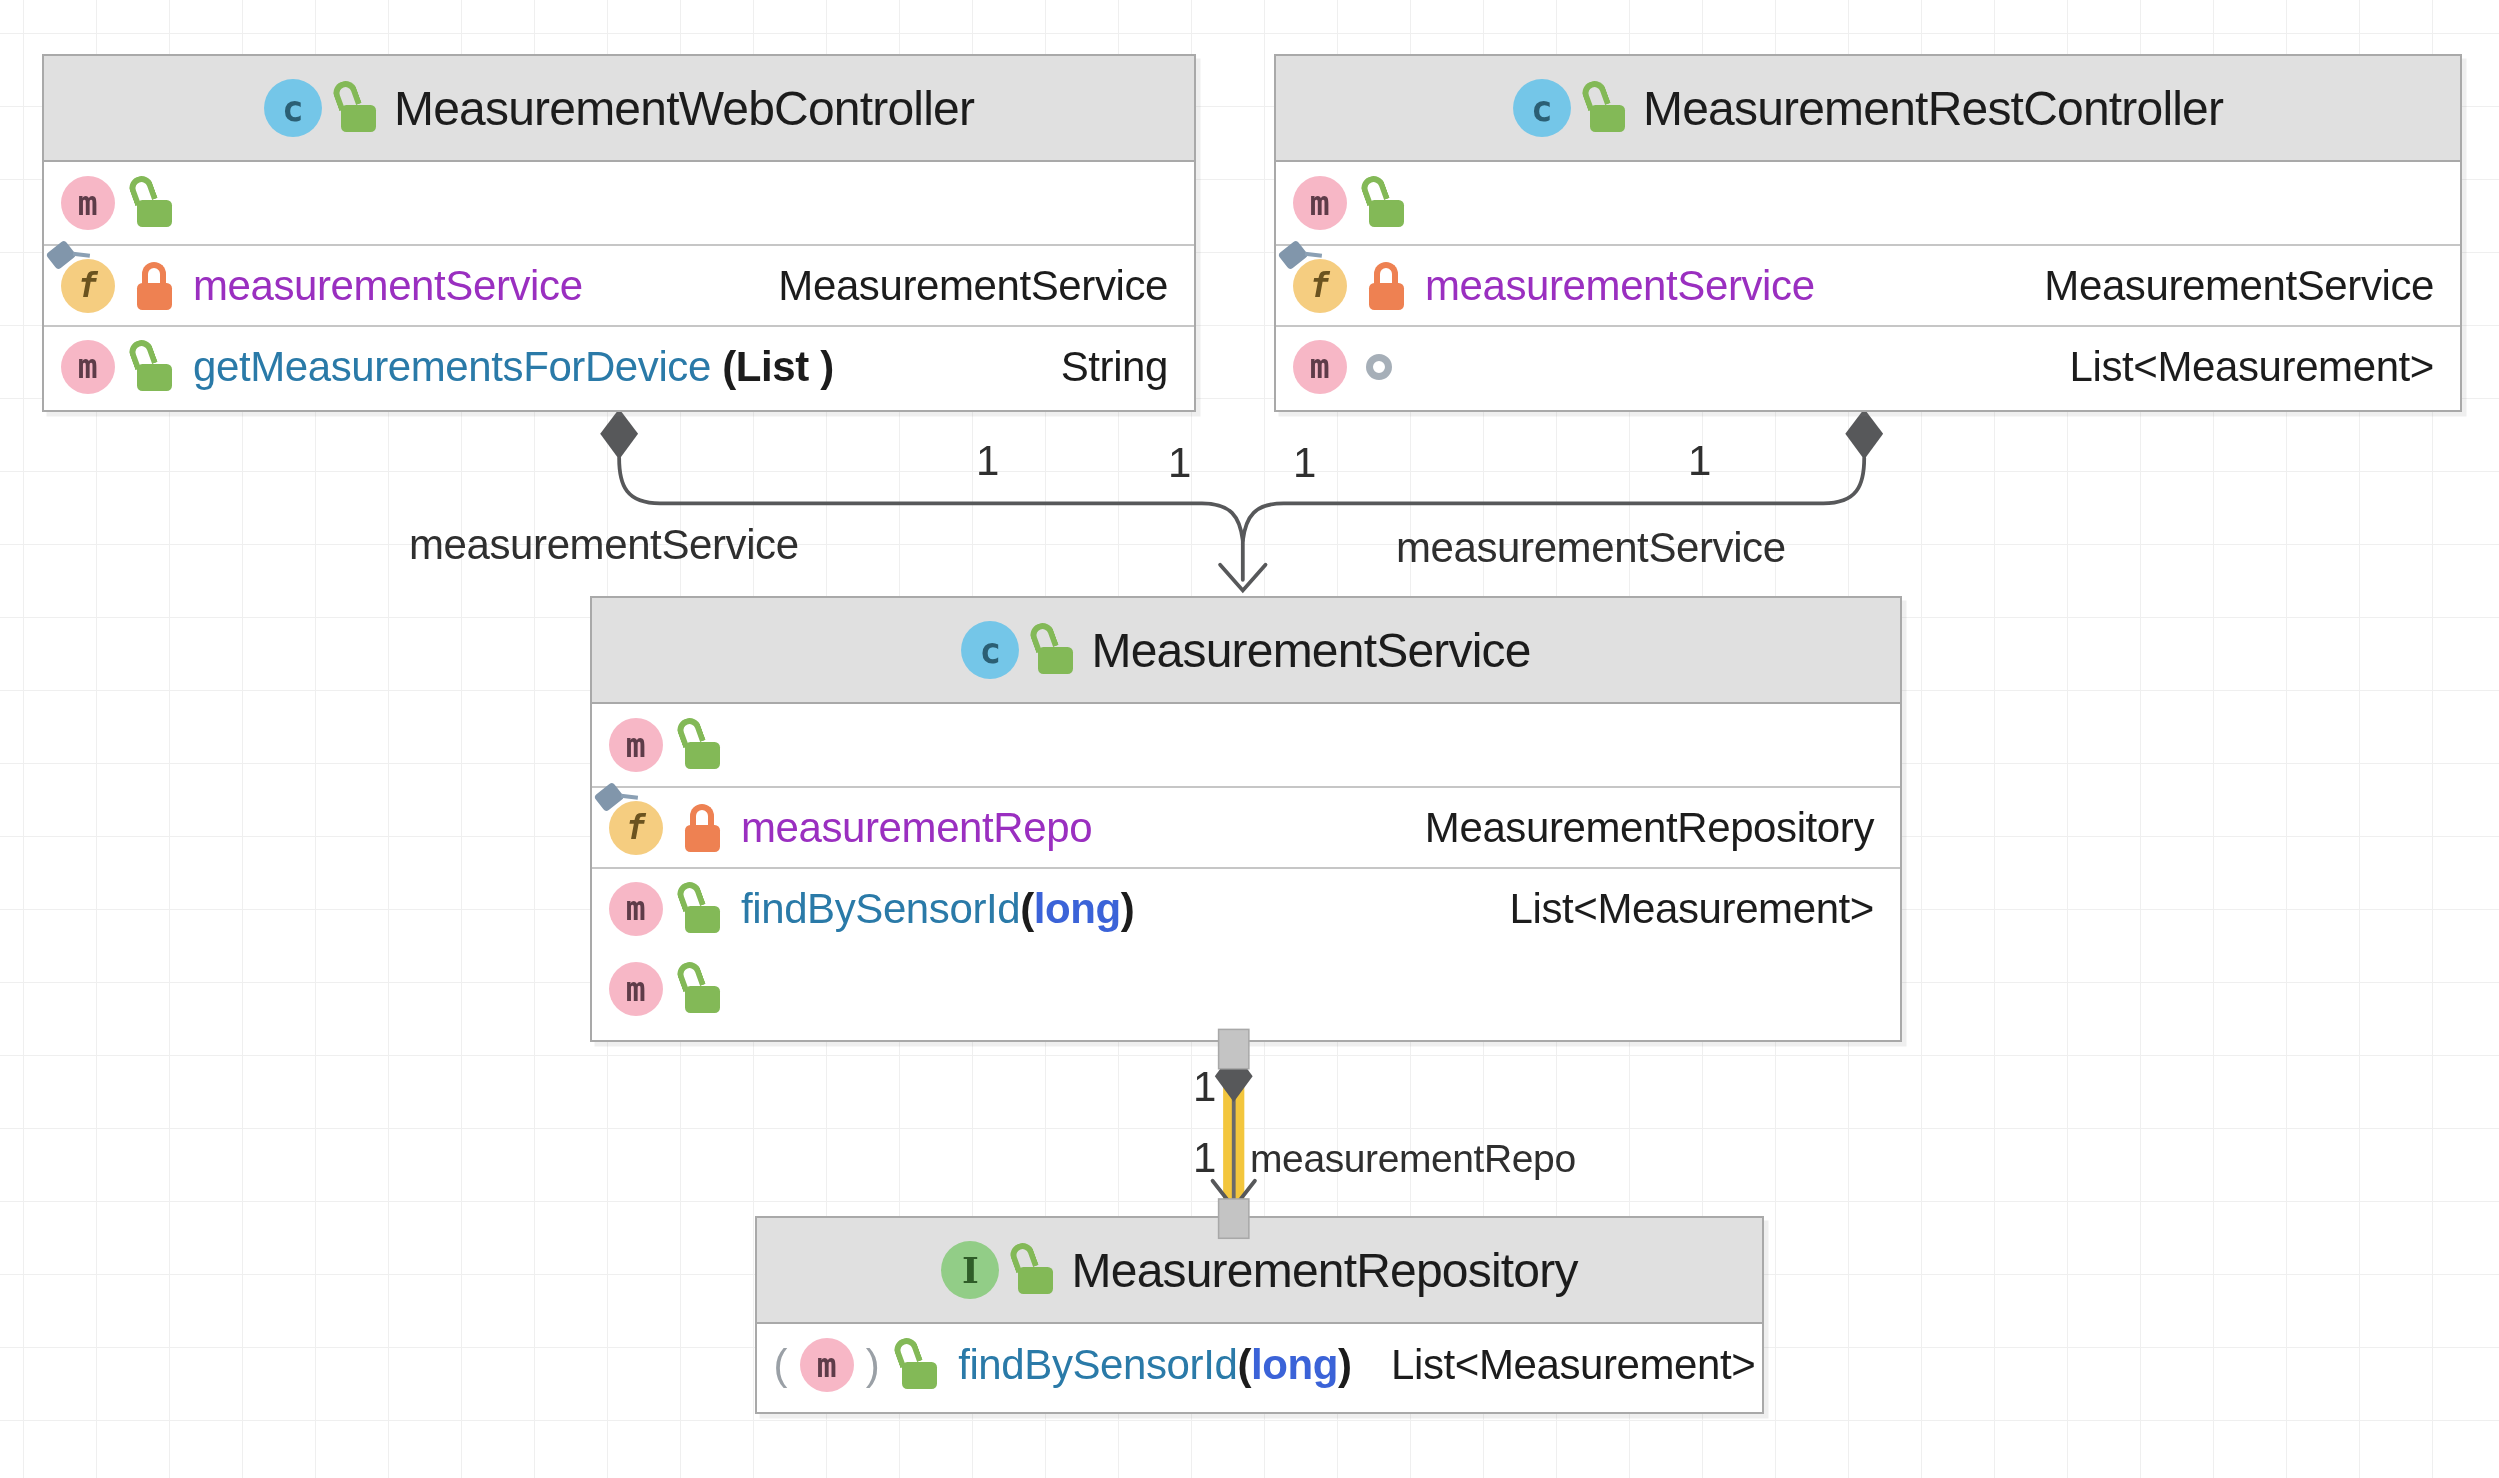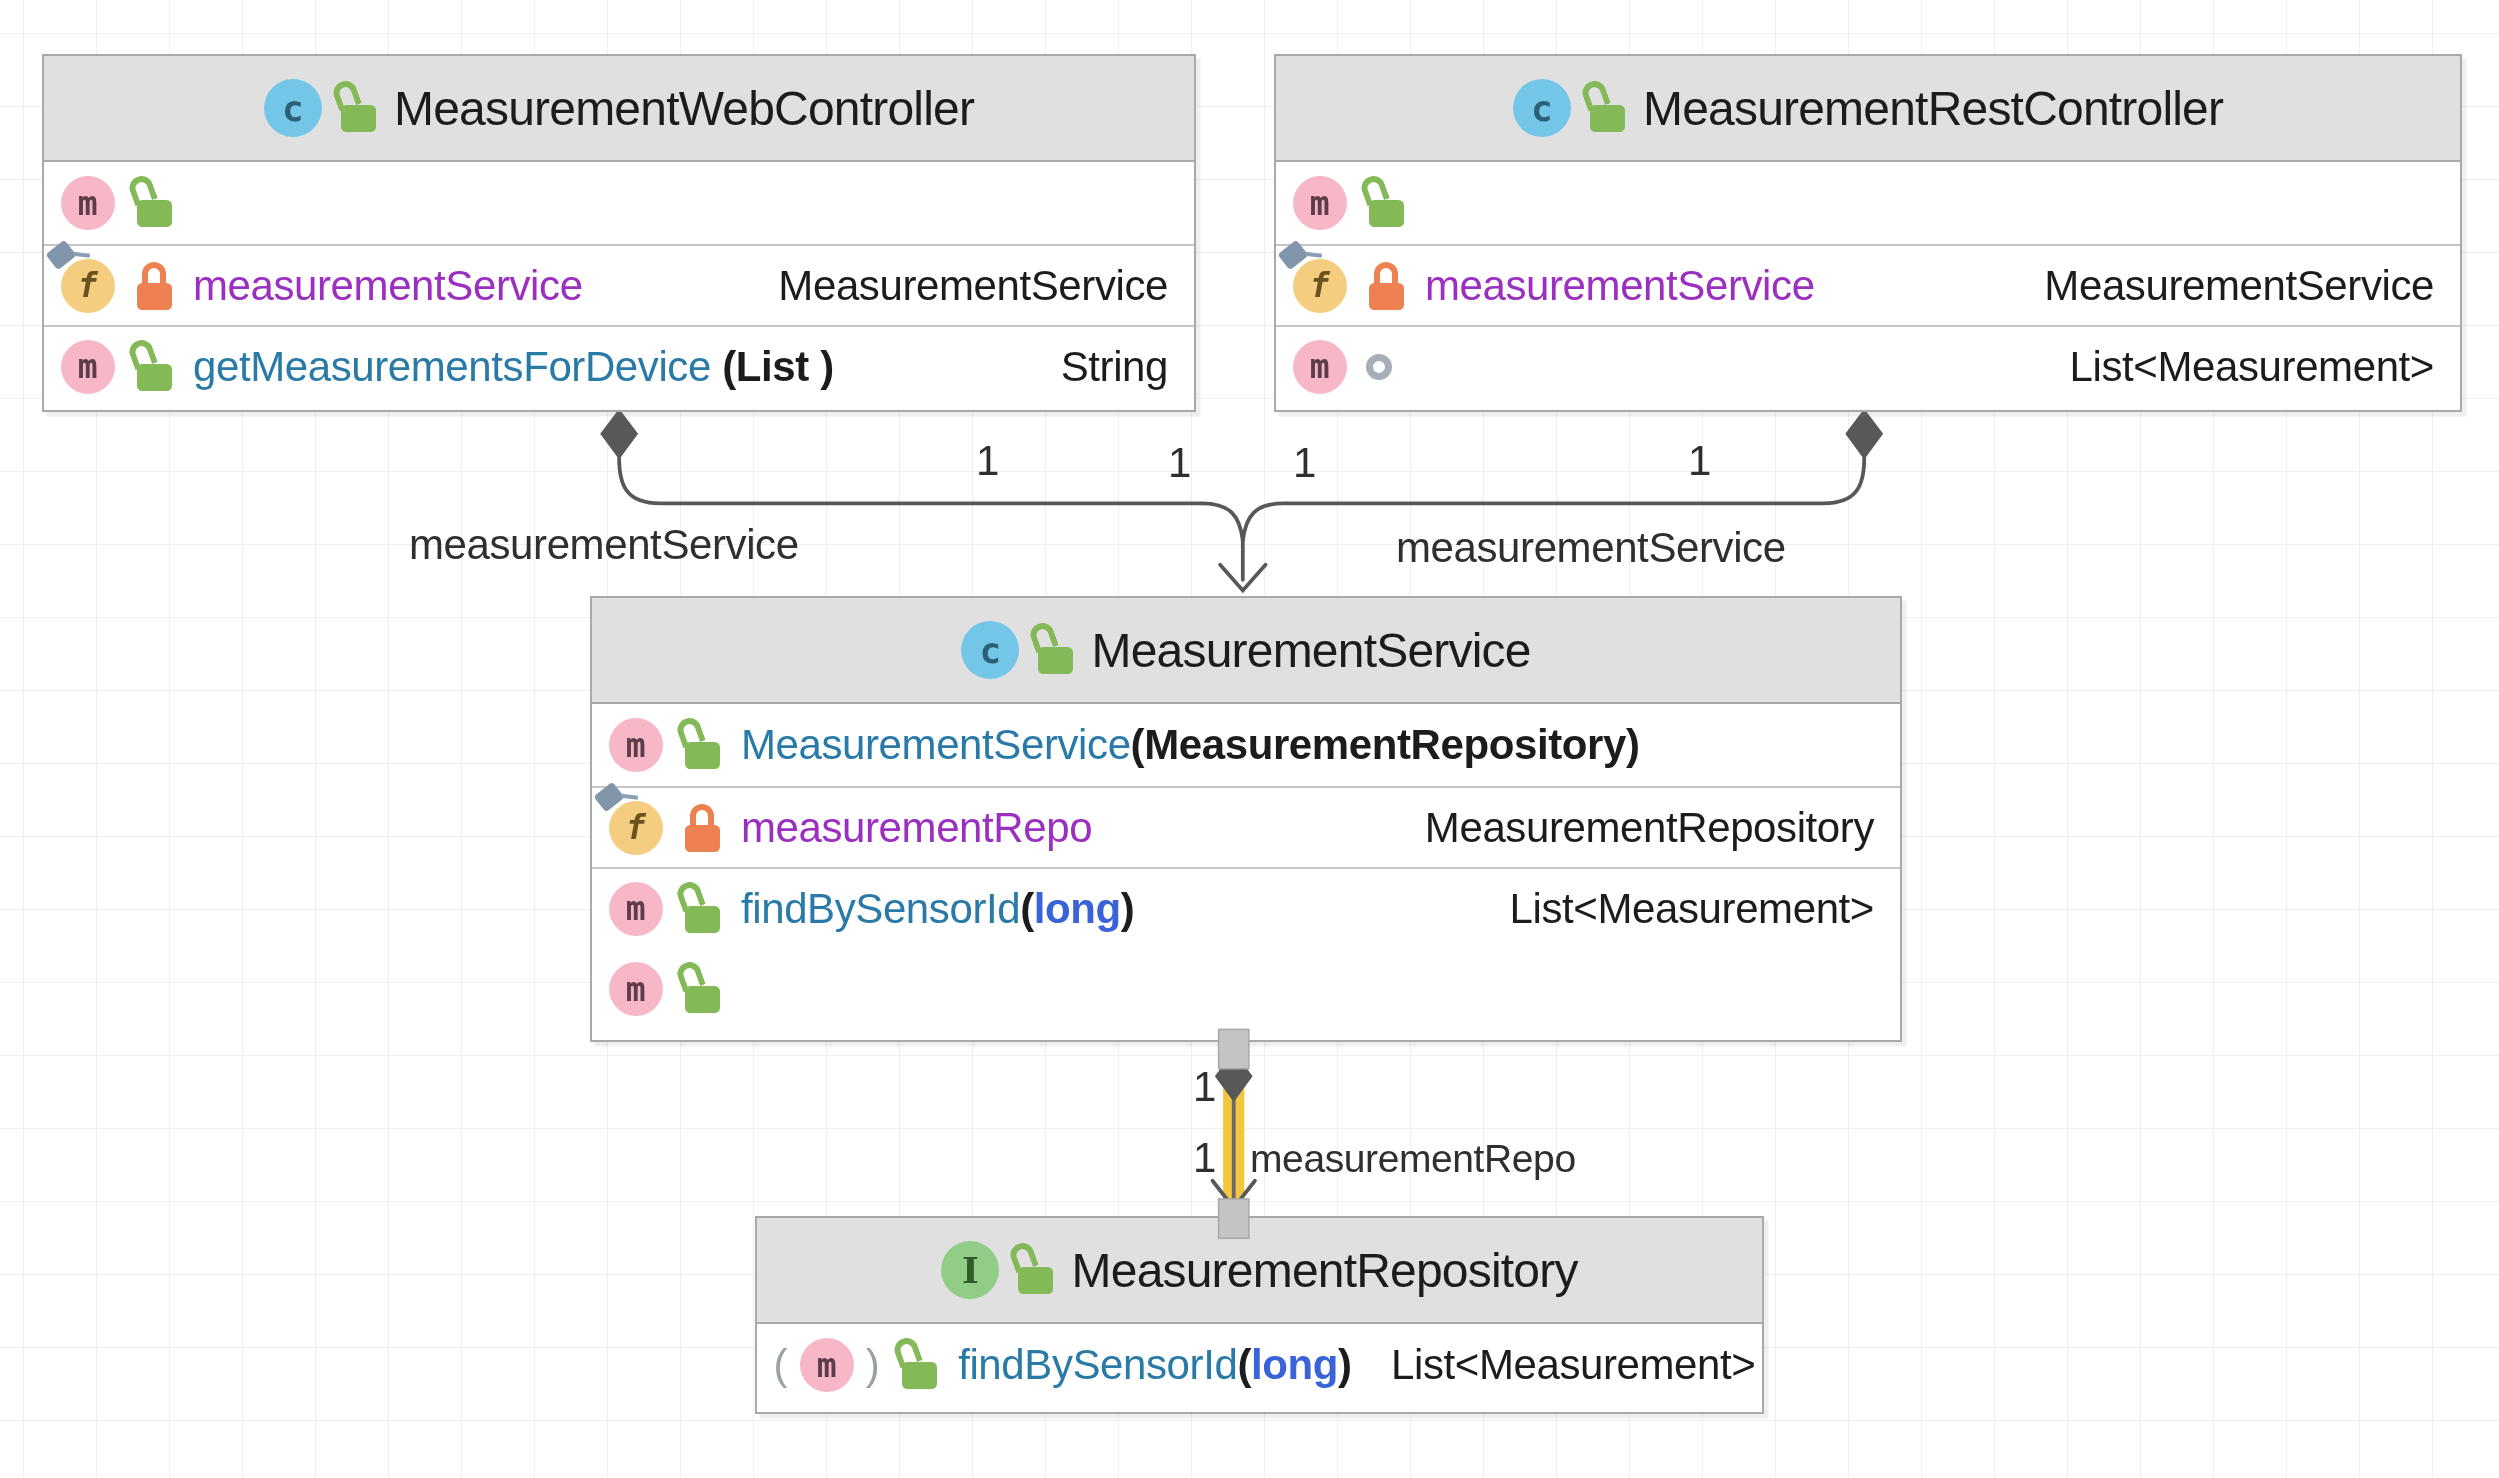--- a/index.html
+++ b/index.html
@@ -186,21 +186,20 @@
       <span class="title">MeasurementService</span>
     </div>
     <div class="member">
       <span class="iconwrap">
           <span class="kicon k-method">m</span>
         </span>
       <span class="lock open green">
           <span class="sh"></span>
           <span class="bd"></span>
         </span>
-      <span class="mtxt"><span class="m-name-method">MeasurementService</span><span class="m-paren">(</span><span class="m-param classref">MeasurementRepository</span><span class="m-paren">)</span></span>
       <span class="spacer"></span>
       <span class="m-type"></span>
     </div>
     <div class="member sep">
       <span class="iconwrap">
           <span class="kicon k-field">f</span>
           <span class="pin"></span>
         </span>
       <span class="lock closed orange">
           <span class="sh"></span>

